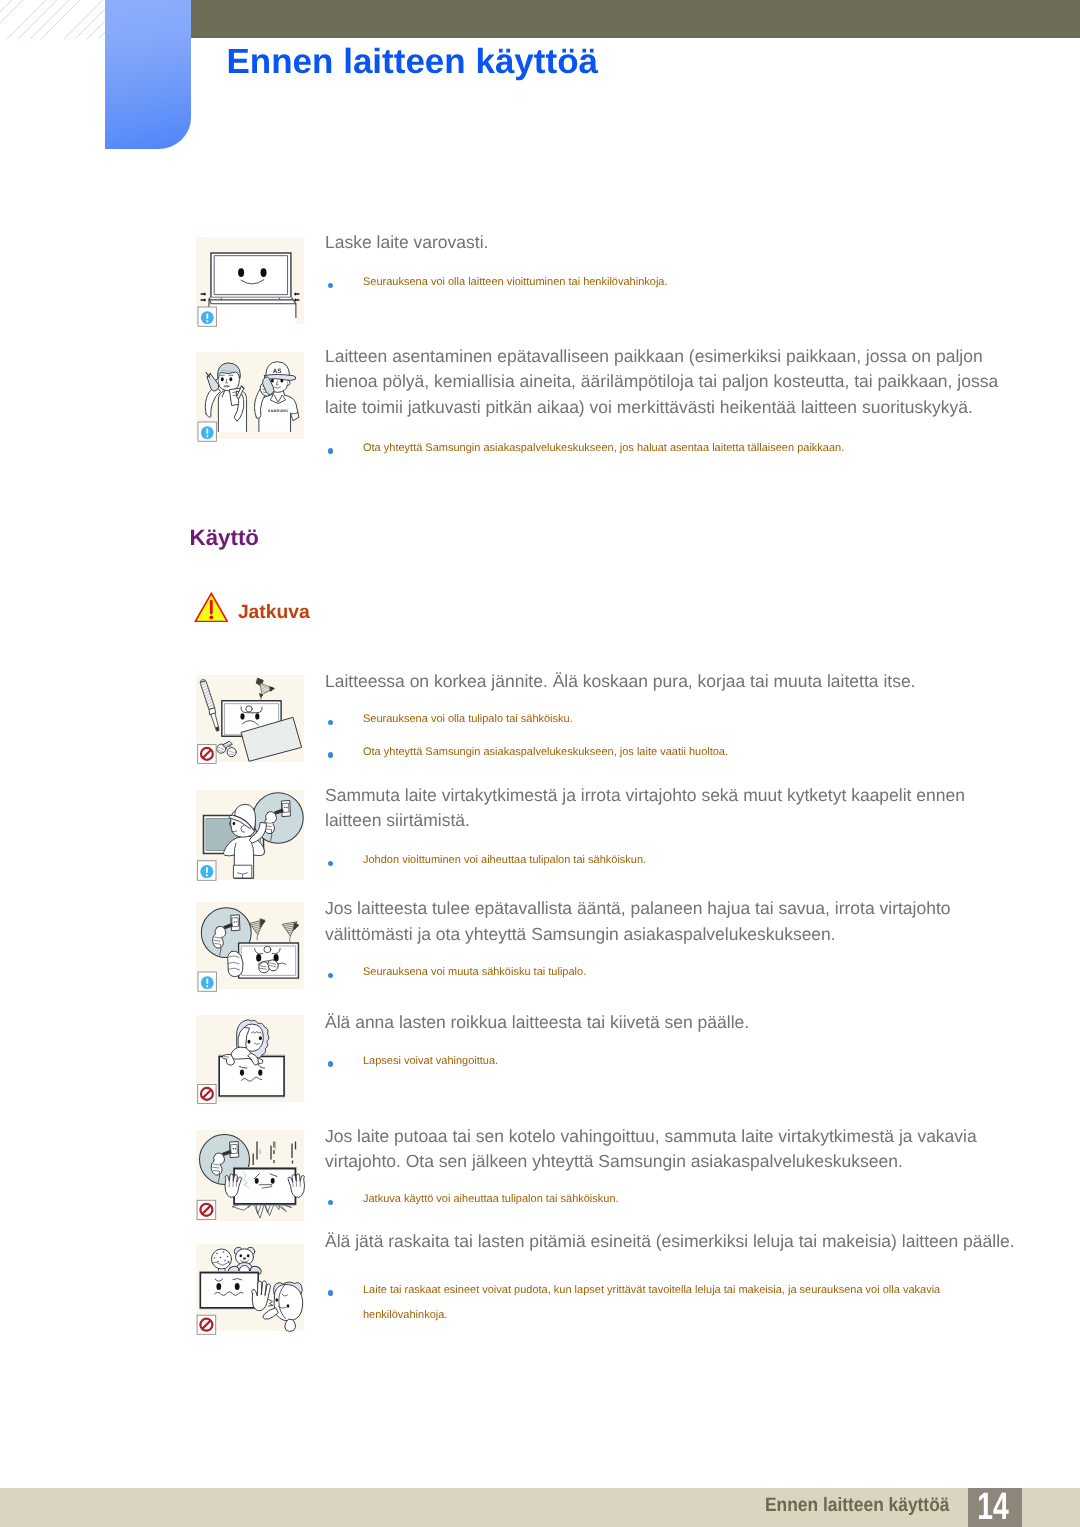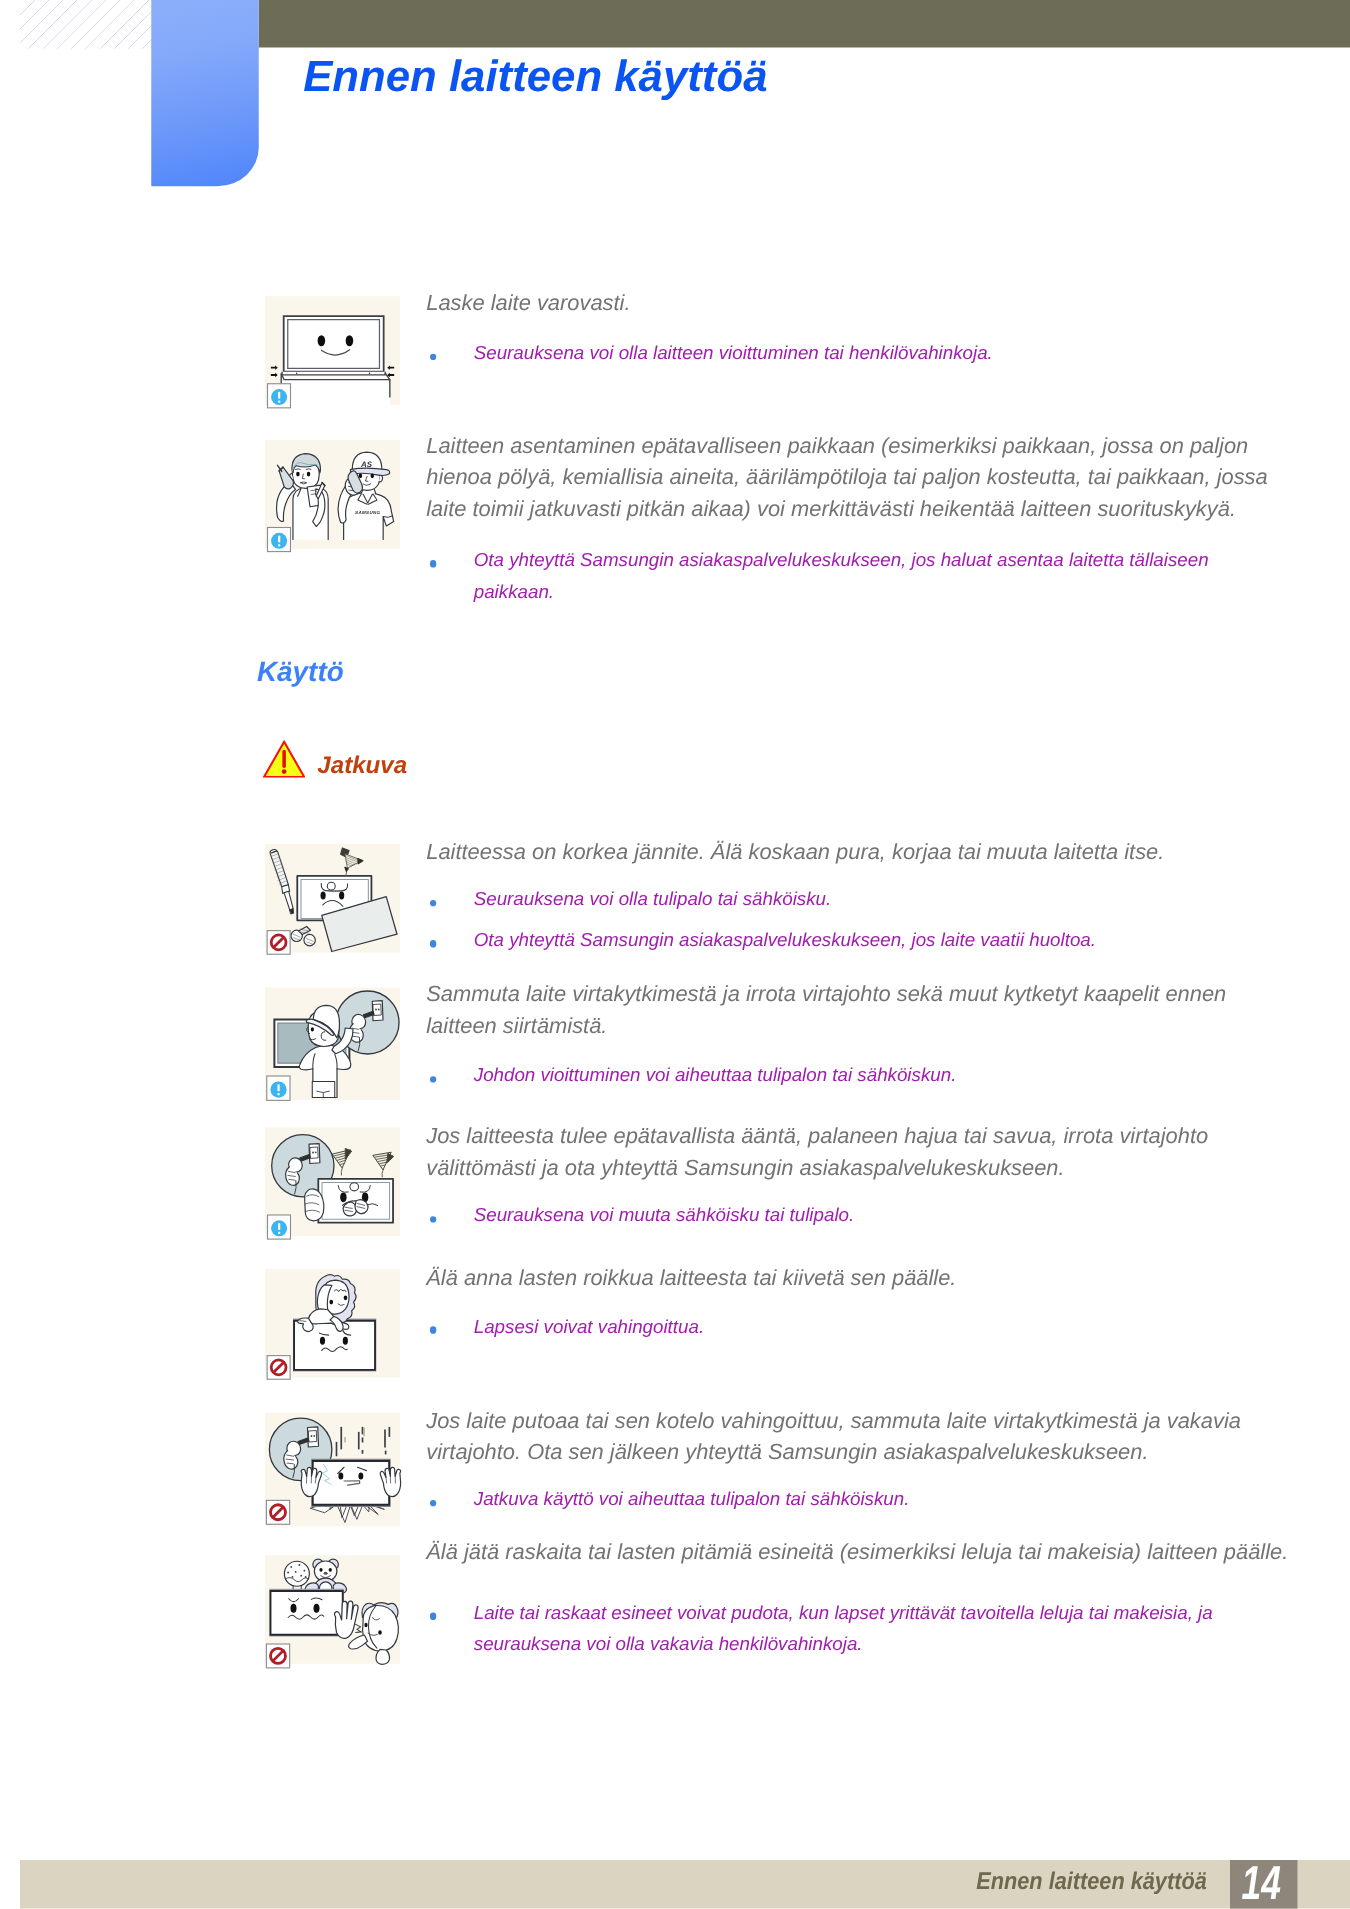--- a/index.html
+++ b/index.html
@@ -1,20 +1,20 @@
 <!DOCTYPE html>
 <html><head>
 <meta charset="utf-8">
 <title>Ennen laitteen kayttoa</title>
 <style>
   html,body{margin:0;padding:0;}
   body{width:1080px;height:1527px;background:#ffffff;
        font-family:"Liberation Sans",sans-serif;overflow:hidden;position:relative;
        -webkit-font-smoothing:antialiased;text-rendering:geometricPrecision;}
-  .page{position:absolute;left:16px;top:0;width:968px;height:1527px;font-style:italic;}
+  .page{position:absolute;left:0;top:0;width:968px;height:1527px;}
 
   
   .hatch{position:absolute;left:0;top:0;width:191px;height:39px;
      background:repeating-linear-gradient(135deg,
         rgba(150,165,235,.42) 0 0.55px, rgba(255,255,255,0) 0.55px 8.05px);}
   .olive-bar{position:absolute;left:191px;top:0;width:889px;height:38px;background:#6d6c57;}
   .blue-tab{position:absolute;left:105px;top:0;width:86px;height:148.6px;
      border-bottom-right-radius:33px 31px;
      background:linear-gradient(168deg,#8caffa 0%,#84a9fa 28%,#6e99f9 62%,#5287fa 96%,#4f85fa 100%);}
   .chapter-title{position:absolute;left:226.5px;top:41.5px;font-size:35px;font-weight:bold;
@@ -27,27 +27,27 @@
   .footer-num-box{position:absolute;left:968px;top:1488px;width:54px;height:39px;background:#8f867b;}
   .footer-num{position:absolute;left:966.0px;top:1490.0px;width:54px;text-align:center;
      font-size:38px;font-weight:bold;color:#ffffff;line-height:34px;transform:scaleX(0.745);transform-origin:center top;}
 
   
   .fig{position:absolute;left:195.8px;width:108px;height:87px;background:#faf6eb;}
   .fig svg{display:block;width:108px;height:100%;}
 
   .para{position:absolute;left:325px;width:676px;font-size:17.5px;color:#737373;
         line-height:25.7px;}
-  .bullet{position:absolute;left:325px;width:676px;font-size:15px;color:#a21caf;
+  .bullet{position:absolute;left:325px;width:676px;font-size:11px;color:#a16207;
         line-height:25.7px;}
   .bullet .dot{position:absolute;left:3.0px;top:12.8px;width:5.3px;height:5.3px;
         border-radius:50%;background:#3e86dc;}
   .bullet .btext{display:block;padding-left:38px;}
 
-  .sec-title{position:absolute;left:189.6px;font-size:22.3px;font-weight:bold;color:#3b82f6;
+  .sec-title{position:absolute;left:189.6px;font-size:22.3px;font-weight:bold;color:#701a75;
         line-height:26px;white-space:nowrap;}
   .warn-row{position:absolute;left:193.5px;}
   .warn-row .tri{position:absolute;left:0;top:0;width:34.6px;height:30px;}
   .warn-row .wlabel{position:absolute;left:44.4px;top:8.2px;font-size:19.3px;font-weight:bold;
         color:#c1410e;line-height:23px;white-space:nowrap;}
 </style>
 </head>
 <body>
 
 <div class="page">

